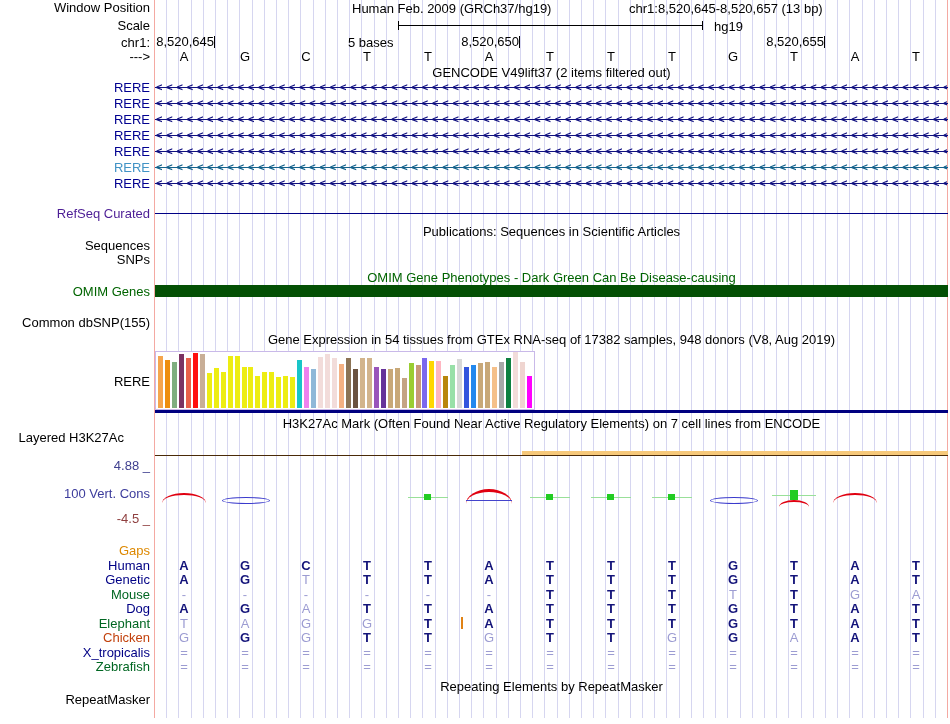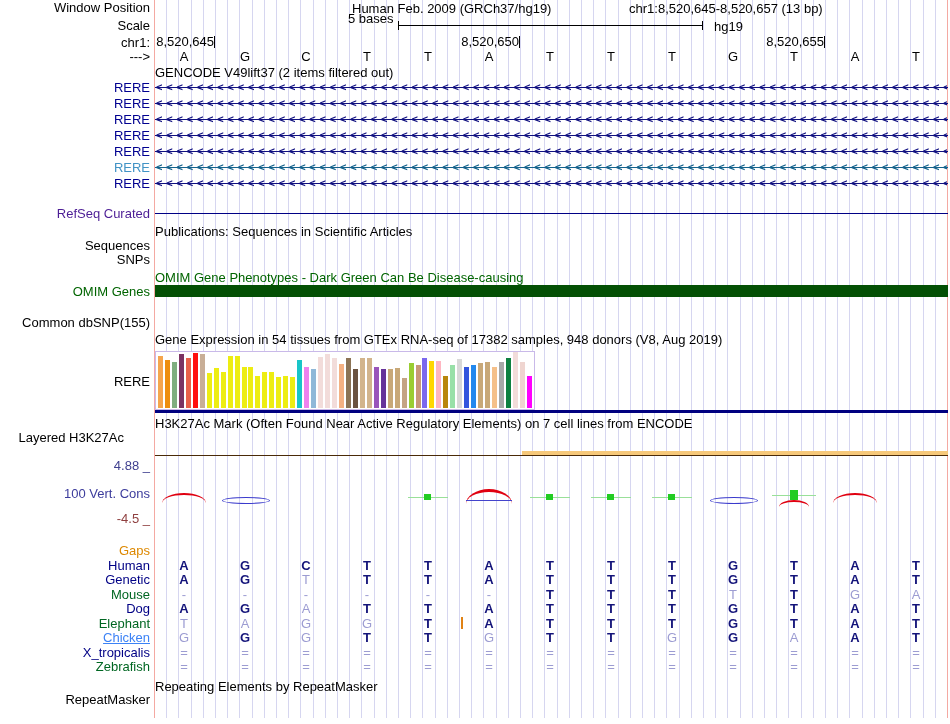--- a/index.html
+++ b/index.html
@@ -3,21 +3,21 @@
 <meta charset="utf-8">
 <style>
   html,body{margin:0;padding:0;background:#fff;}
   .browser{position:relative;width:950px;height:724px;background:#fff;overflow:hidden;
            font-family:"Liberation Sans","DejaVu Sans",sans-serif;font-size:13px;color:#000;}
   .abs{position:absolute;}
   .plot-grid{position:absolute;left:155px;top:0;width:793px;height:718px;
              background:repeating-linear-gradient(90deg,transparent 0,transparent 11.2px,#D6D6F0 11.2px,#D6D6F0 12.2px);}
   .pink-line{position:absolute;top:0;width:1px;height:718px;background:#F4A9A2;}
   .lbl{position:absolute;left:0;width:150px;text-align:right;white-space:nowrap;line-height:13px;}
-  .ctitle{position:absolute;left:155px;width:793px;white-space:nowrap;line-height:13px;}
+  .ctitle{position:absolute;left:155px;width:793px;text-align:center;white-space:nowrap;line-height:13px;}
   .coord-lbl{position:absolute;top:36px;white-space:nowrap;line-height:12px;}
   .coord-tick{position:absolute;top:36px;width:1px;height:12px;background:#000;}
   .scalebar{position:absolute;left:398px;top:25px;width:305px;height:1px;background:#000;}
   .scaletick{position:absolute;top:21px;width:1px;height:9px;background:#000;}
   .seq-letter{position:absolute;top:50px;transform:translateX(-50%);font-size:13px;line-height:14px;}
   .generow{position:absolute;left:156px;width:791px;height:13px;overflow:hidden;white-space:nowrap;
            font-size:11px;font-weight:bold;letter-spacing:3.8px;line-height:13px;}
   .geneline{position:absolute;left:155px;width:793px;height:1px;}
   .track-line{position:absolute;left:155px;width:793px;}
   .omim-bar{position:absolute;left:155px;top:285px;width:793px;height:12px;background:#045004;}
@@ -39,21 +39,21 @@
 <div class="browser">
   <div class="plot-grid"></div>
   <div class="pink-line" style="left:154px"></div>
   <div class="pink-line" style="left:947px"></div>
 
   <div class="lbl" style="top:1px">Window Position</div>
   <span class="abs" style="left:352px;top:1px">Human Feb. 2009 (GRCh37/hg19)</span>
   <span class="abs" style="left:629px;top:1px">chr1:8,520,645-8,520,657 (13 bp)</span>
 
   <div class="lbl" style="top:19px">Scale</div>
-  <span class="abs" style="left:348px;top:11px">5 bases</span>
+  <span class="abs" style="left:348px;top:35px">5 bases</span>
   <div class="scalebar"></div>
   <div class="scaletick" style="left:398px"></div>
   <div class="scaletick" style="left:702px"></div>
   <span class="abs" style="left:714px;top:19px">hg19</span>
 
   <div class="lbl" style="top:36px">chr1:</div>
   <div id="coords-layer">
       <div class="coord-lbl" style="right: 736px;">8,520,645</div>
       <div class="coord-tick" style="left: 214px;"></div>
       <div class="coord-lbl" style="right: 431px;">8,520,650</div>
@@ -271,21 +271,21 @@
       <div class="aln-letter" style="left: 428px; top: 617px; color: rgb(20, 20, 122); font-weight: bold;">T</div>
       <div class="aln-letter" style="left: 489px; top: 617px; color: rgb(20, 20, 122); font-weight: bold;">A</div>
       <div class="aln-letter" style="left: 550px; top: 617px; color: rgb(20, 20, 122); font-weight: bold;">T</div>
       <div class="aln-letter" style="left: 611px; top: 617px; color: rgb(20, 20, 122); font-weight: bold;">T</div>
       <div class="aln-letter" style="left: 672px; top: 617px; color: rgb(20, 20, 122); font-weight: bold;">T</div>
       <div class="aln-letter" style="left: 733px; top: 617px; color: rgb(20, 20, 122); font-weight: bold;">G</div>
       <div class="aln-letter" style="left: 794px; top: 617px; color: rgb(20, 20, 122); font-weight: bold;">T</div>
       <div class="aln-letter" style="left: 855px; top: 617px; color: rgb(20, 20, 122); font-weight: bold;">A</div>
       <div class="aln-letter" style="left: 916px; top: 617px; color: rgb(20, 20, 122); font-weight: bold;">T</div>
       <div class="abs" style="left: 461px; top: 617px; width: 2px; height: 12px; background: rgb(224, 130, 20);"></div>
-      <div class="lbl" style="top: 631px; color: #3b82f6; text-decoration: underline;">Chicken</div>
+      <div class="lbl" style="top: 631px; color: #c2410c;">Chicken</div>
       <div class="aln-letter" style="left: 184px; top: 631px; color: rgb(156, 156, 210); font-weight: normal;">G</div>
       <div class="aln-letter" style="left: 245px; top: 631px; color: rgb(20, 20, 122); font-weight: bold;">G</div>
       <div class="aln-letter" style="left: 306px; top: 631px; color: rgb(156, 156, 210); font-weight: normal;">G</div>
       <div class="aln-letter" style="left: 367px; top: 631px; color: rgb(20, 20, 122); font-weight: bold;">T</div>
       <div class="aln-letter" style="left: 428px; top: 631px; color: rgb(20, 20, 122); font-weight: bold;">T</div>
       <div class="aln-letter" style="left: 489px; top: 631px; color: rgb(156, 156, 210); font-weight: normal;">G</div>
       <div class="aln-letter" style="left: 550px; top: 631px; color: rgb(20, 20, 122); font-weight: bold;">T</div>
       <div class="aln-letter" style="left: 611px; top: 631px; color: rgb(20, 20, 122); font-weight: bold;">T</div>
       <div class="aln-letter" style="left: 672px; top: 631px; color: rgb(156, 156, 210); font-weight: normal;">G</div>
       <div class="aln-letter" style="left: 733px; top: 631px; color: rgb(20, 20, 122); font-weight: bold;">G</div>

